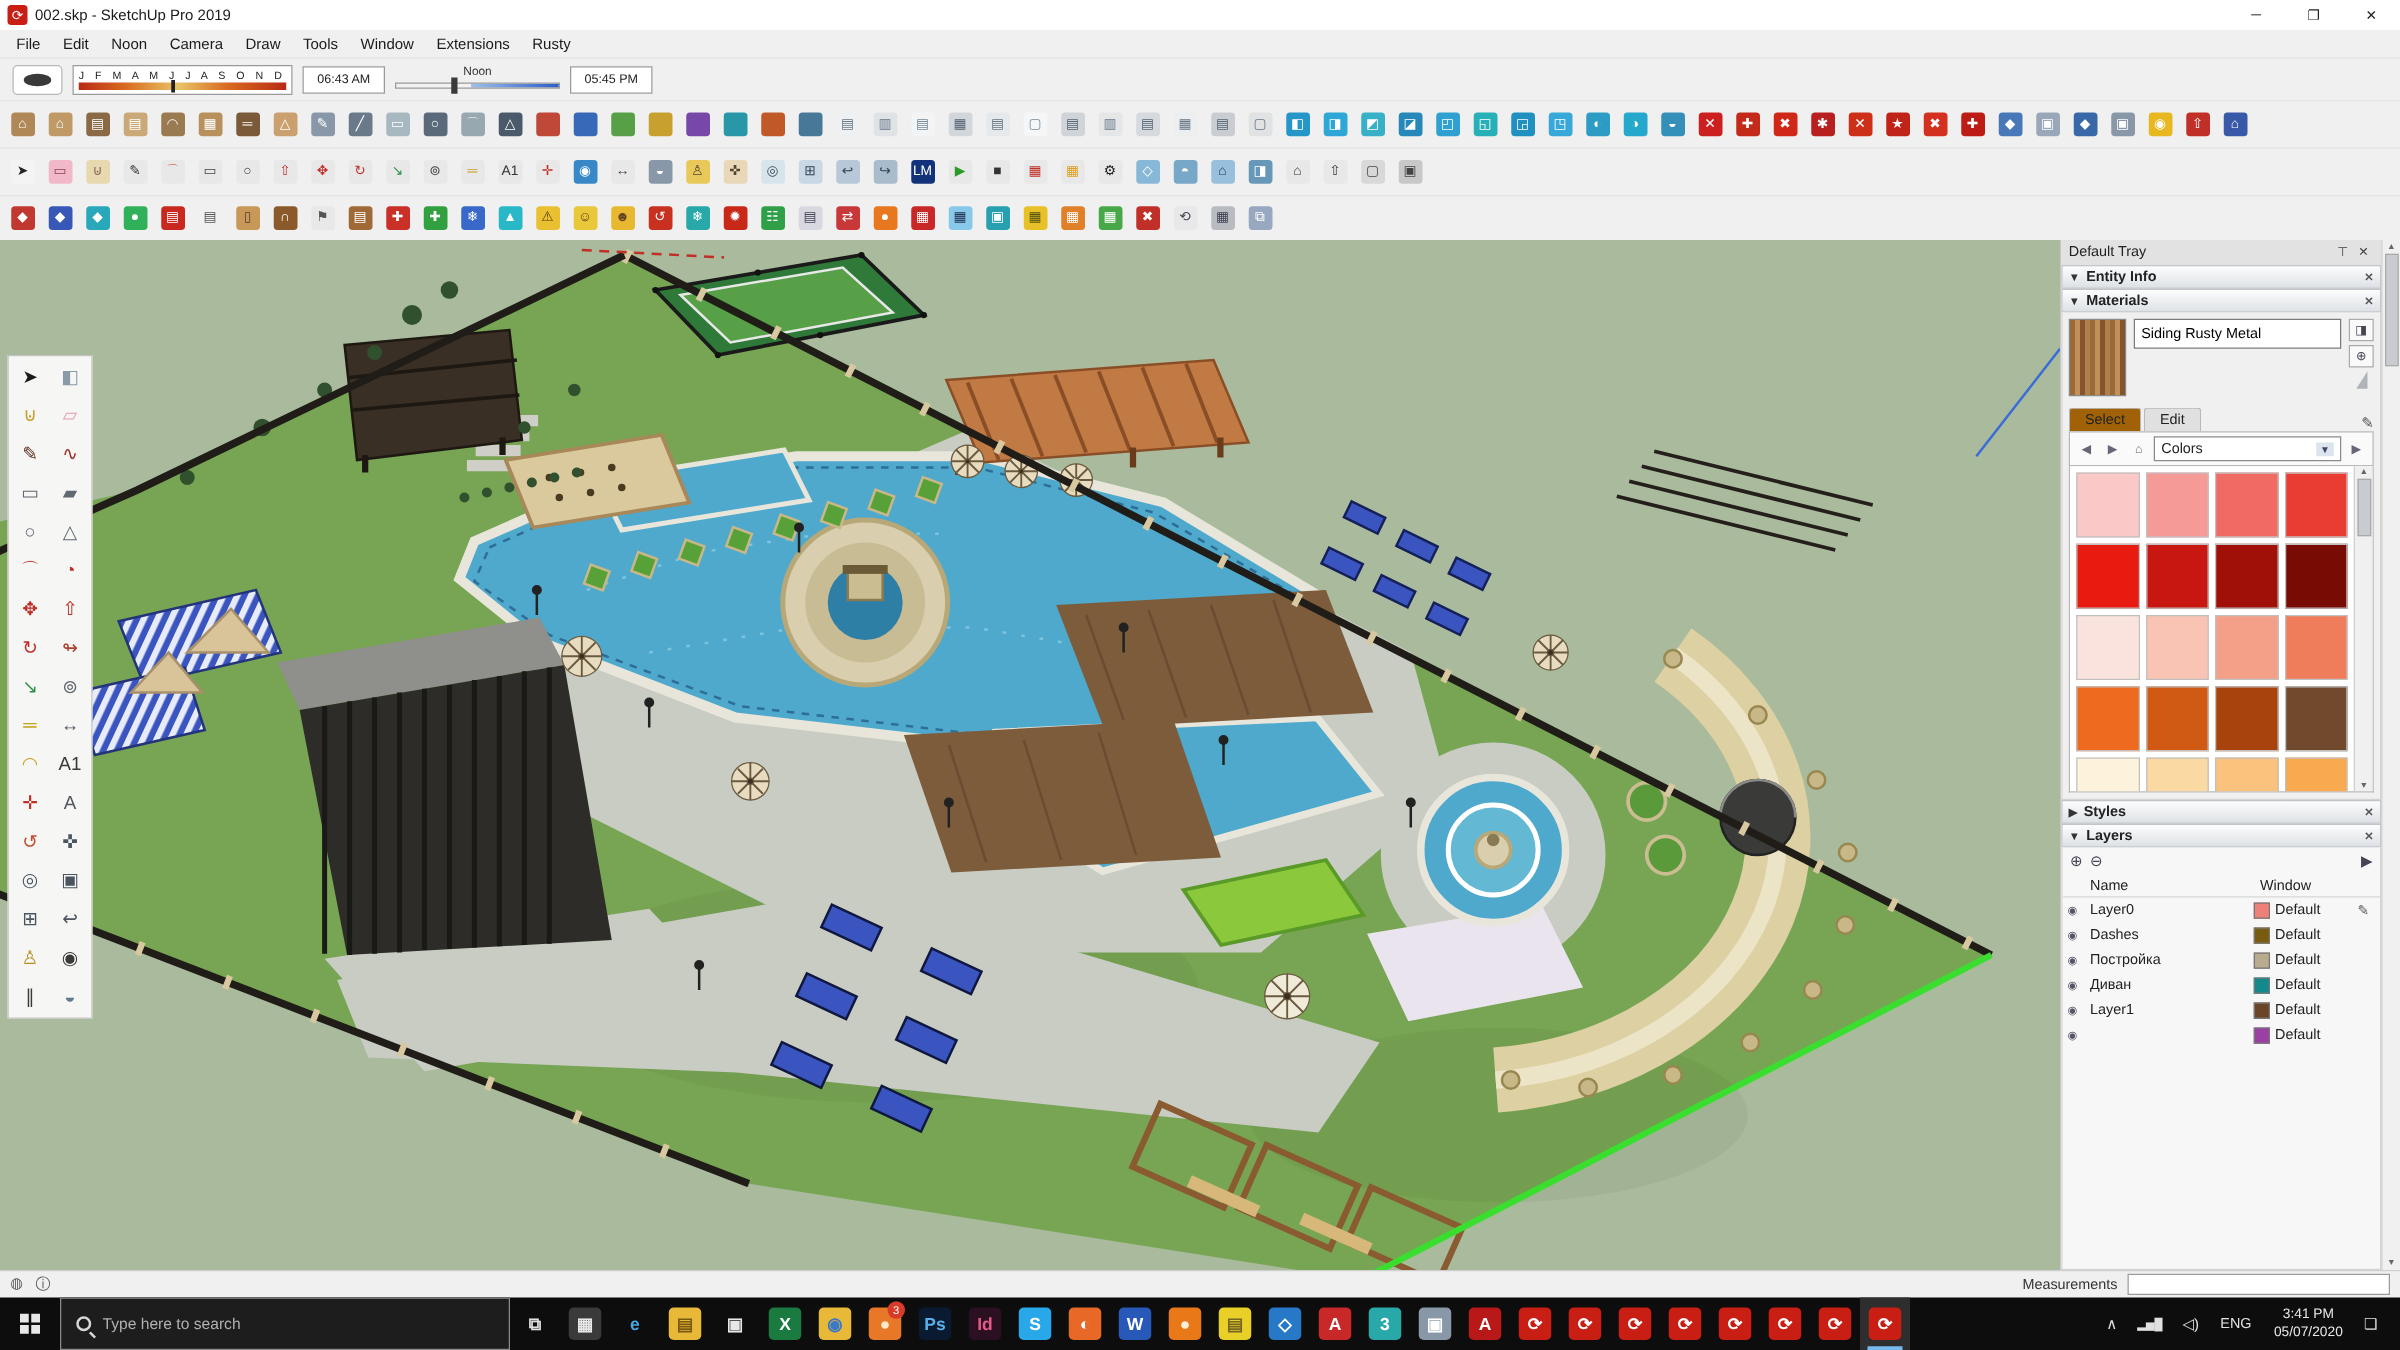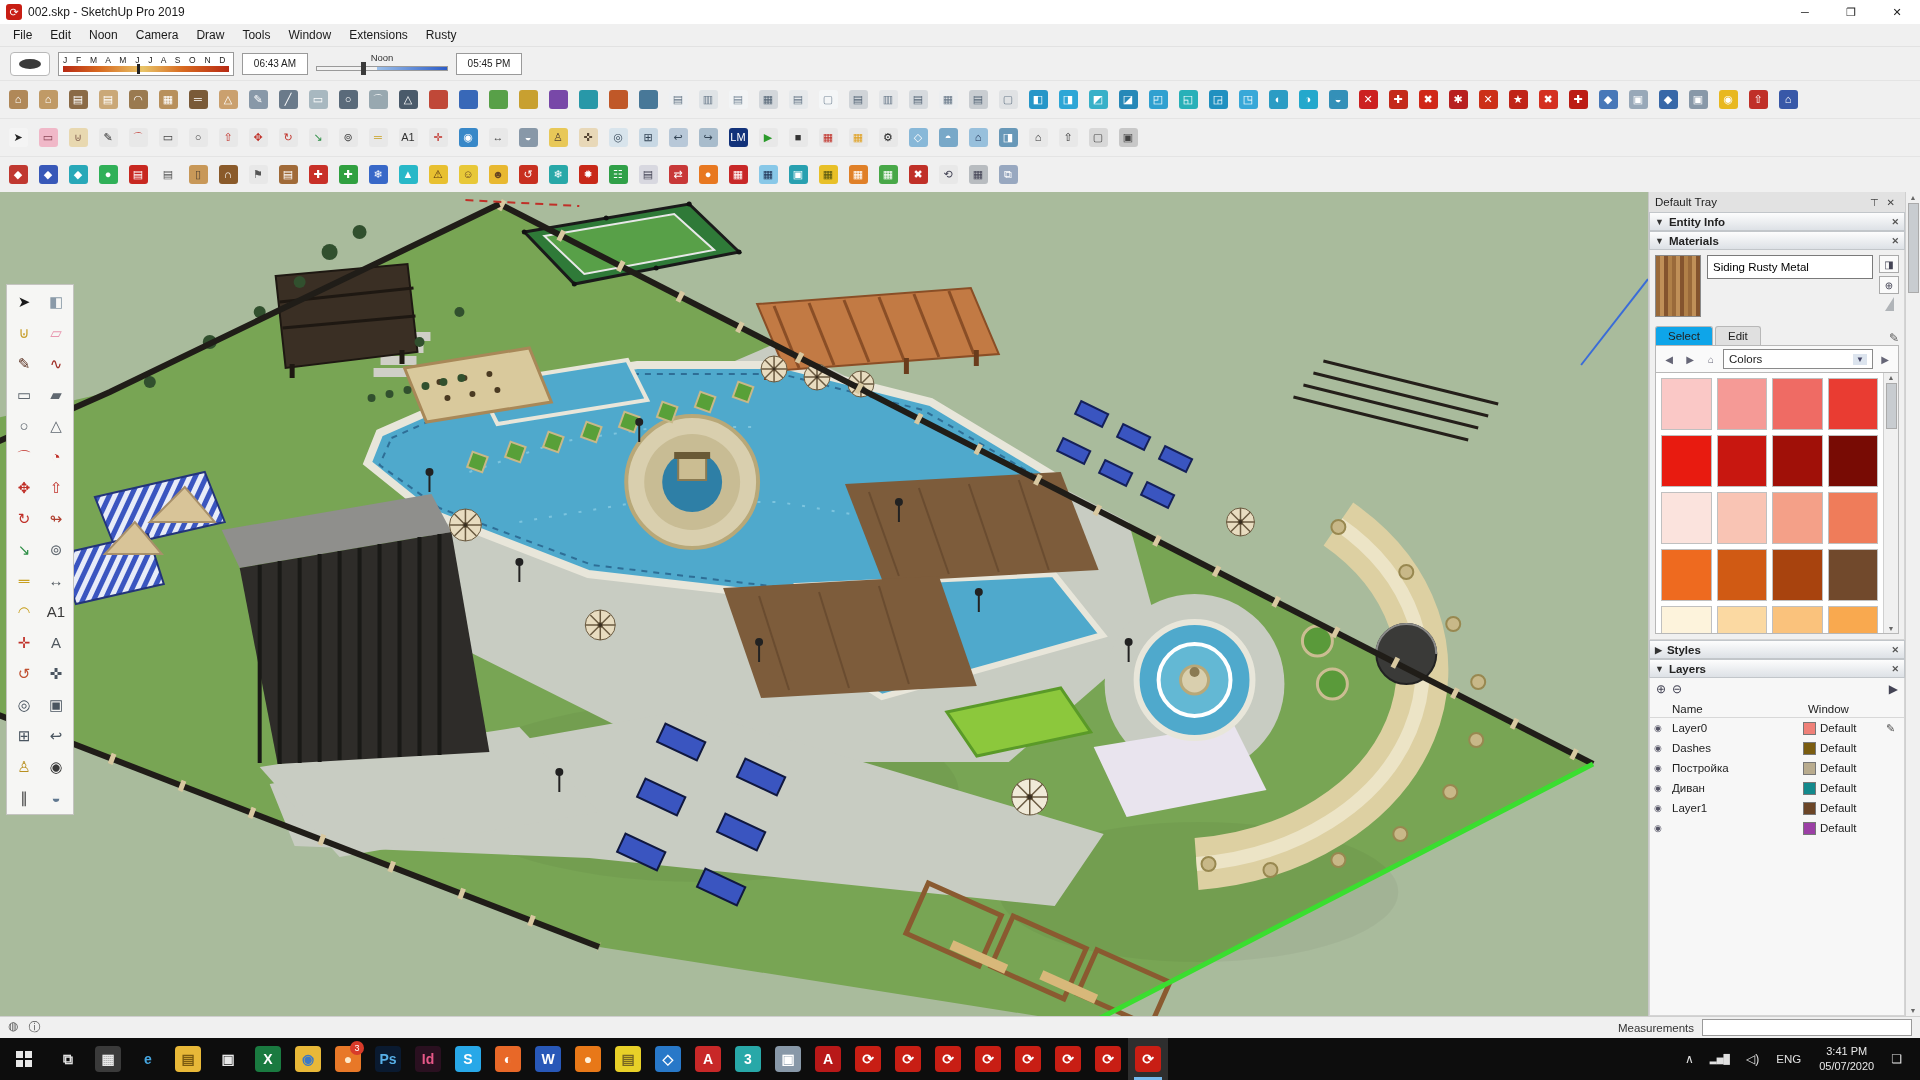--- a/index.html
+++ b/index.html
@@ -66,21 +66,21 @@
   .eibody { height:165px; background:#f7f7f7; border:1px solid #d4d4d4; border-top:none; padding:8px; font-size:12px; font-weight:bold; color:#1a1a1a; }
   .matbody { height:390px; background:#f0f0f0; border:1px solid #d4d4d4; border-top:none; padding:5px; display:flex; flex-direction:column; }
   .matrow { display:flex; gap:6px; }
   .matpreview { width:62px; height:62px; border:1px solid #8a8a8a; background:repeating-linear-gradient(90deg,#9a6a3a 0 4px,#c09058 4px 8px,#84542e 8px 12px,#b08048 12px 16px); }
   .matname { flex:1; height:24px; border:1px solid #7a7a7a; background:#fff; font-size:11.5px; padding:3px 5px; font-family:"Liberation Sans",sans-serif; }
   .matside { display:flex; flex-direction:column; gap:3px; align-items:center; width:22px; }
   .msbtn { width:20px; height:18px; border:1px solid #aaa; background:#fafafa; font-size:10px; color:#445; display:flex; align-items:center; justify-content:center; }
   .mstri { width:0; height:0; border-left:9px solid transparent; border-bottom:14px solid #b0b4b8; }
   .tabrow { display:flex; align-items:flex-end; gap:2px; margin-top:6px; height:22px; }
   .tab { padding:3px 12px; font-size:11.5px; color:#222; background:#e0e0e0; border:1px solid #b8b8b8; border-bottom:none; border-radius:3px 3px 0 0; }
-  .tab.active { background:#0ea5e9;text-align:center; }
+  .tab.active { background:#a16207;text-align:center; }
   .tabrow .pencil { margin-left:auto; font-size:12px; color:#555; }
   .navrow { display:flex; align-items:center; gap:3px; background:#fafafa; border:1px solid #b8b8b8; padding:3px 4px; }
   .navbtn { width:18px; height:18px; display:flex; align-items:center; justify-content:center; font-size:10px; color:#667; border:1px solid transparent; }
   .dropdown { flex:1; height:20px; border:1px solid #8a8a8a; background:#fff; display:flex; align-items:center; font-size:11.5px; padding:0 5px; color:#222; }
   .dropdown .dd { margin-left:auto; font-size:8px; color:#446; background:#dce4ee; padding:1px 3px; }
   .swatchwrap { flex:1; display:flex; background:#fff; border:1px solid #b8b8b8; border-top:none; overflow:hidden; }
   .swgrid { flex:1; display:grid; grid-template-columns:repeat(4,1fr); gap:5px; padding:5px; align-content:start; overflow:hidden; }
   .swatch { height:52px; border:1px solid #c0c0c0; }
   .innerscroll { width:15px; background:#f0f0f0; border-left:1px solid #d0d0d0; display:flex; flex-direction:column; align-items:center; font-size:7px; color:#666; }
   .innerscroll .thumb { width:11px; height:46px; background:#c8ccd0; border:1px solid #aaa; margin-top:2px; }
@@ -1394,20 +1394,24 @@
 
 <div class="taskbar">
   <div class="startbtn">
     <div class="winlogo">
         <i></i>
         <i></i>
         <i></i>
         <i></i>
       </div>
   </div>
+  <div class="searchbox">
+    <span class="maglass"></span>
+    <input placeholder="Type here to search" style="">
+  </div>
   <div class="apps">
 
       <div class="appbtn">
         <span class="appchip" style="background: transparent;">
           <span class="ag" style="color: rgb(224, 224, 224);">⧉</span>
         </span>
 
         <span class="bar"></span>
       </div>
 

